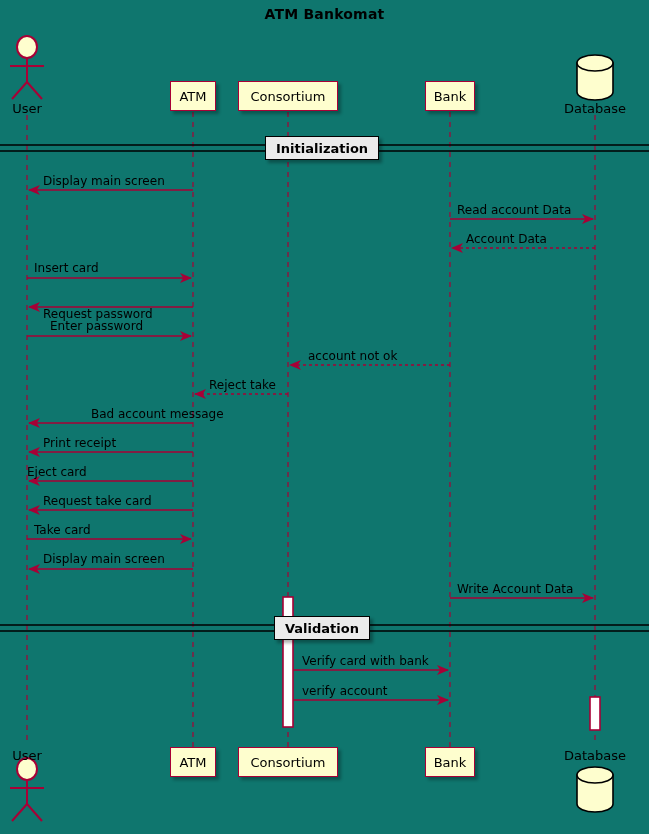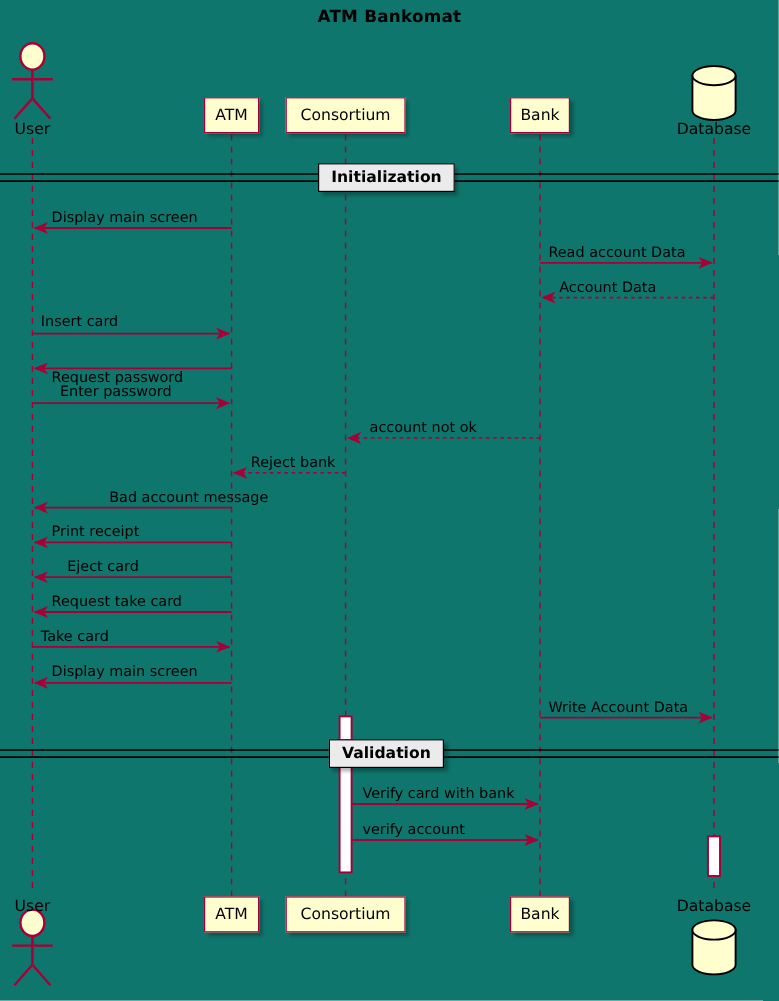--- a/index.html
+++ b/index.html
@@ -201,24 +201,24 @@
     <span>Validation</span>
   </div>
 
   <div class="msg-label" style="left:43px;  top:175px;">Display main screen</div>
   <div class="msg-label" style="left:457px; top:204px;">Read account Data</div>
   <div class="msg-label" style="left:466px; top:233px;">Account Data</div>
   <div class="msg-label" style="left:34px;  top:262px;">Insert card</div>
   <div class="msg-label" style="left:43px;  top:308px;">Request password</div>
   <div class="msg-label" style="left:50px;  top:320px;text-align:center;">Enter password</div>
   <div class="msg-label" style="left:308px; top:350px;">account not ok</div>
-  <div class="msg-label" style="left:209px; top:379px;">Reject bank</div>
+  <div class="msg-label" style="left:209px; top:379px;">Reject take</div>
   <div class="msg-label" style="left:43px;  top:408px;margin-left:48px;">Bad account message</div>
   <div class="msg-label" style="left:43px;  top:437px;">Print receipt</div>
-  <div class="msg-label" style="left:56px;  top:466px;">Eject card</div>
+  <div class="msg-label" style="left:27px;  top:466px;">Eject card</div>
   <div class="msg-label" style="left:43px;  top:495px;">Request take card</div>
   <div class="msg-label" style="left:34px;  top:524px;">Take card</div>
   <div class="msg-label" style="left:43px;  top:553px;">Display main screen</div>
   <div class="msg-label" style="left:457px; top:583px;">Write Account Data</div>
   <div class="msg-label" style="left:302px; top:655px;">Verify card with bank</div>
   <div class="msg-label" style="left:302px; top:685px;">verify account</div>
 
 </div>
 
 </body></html>

